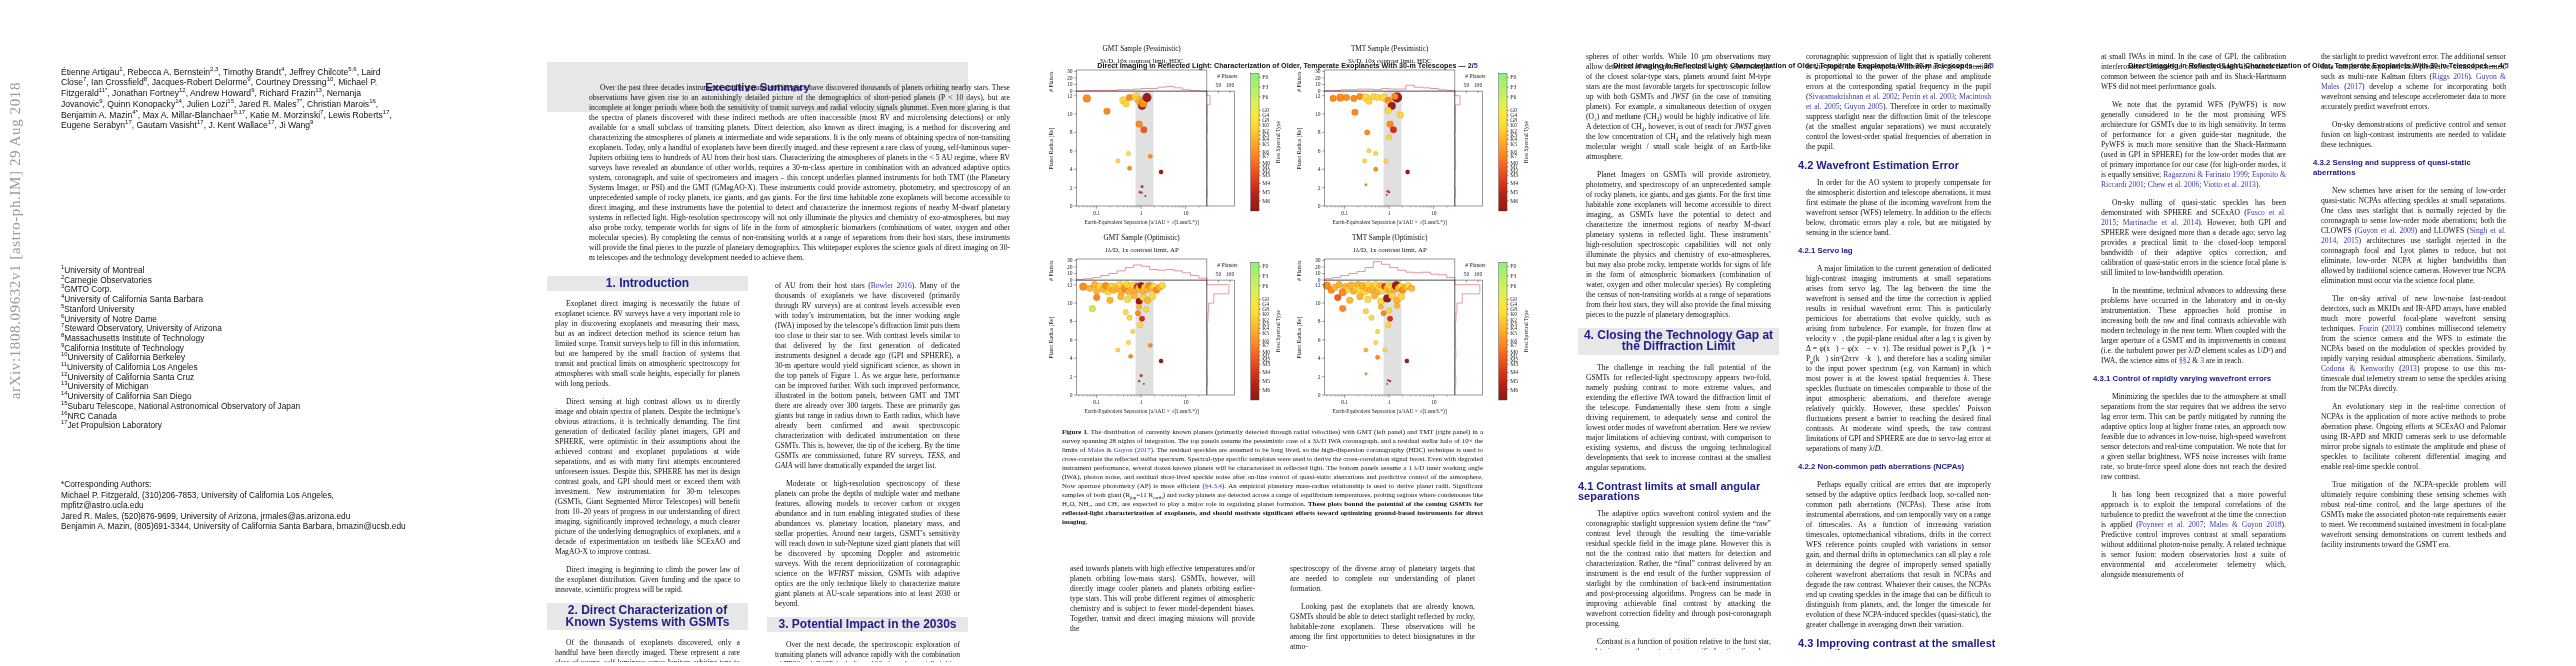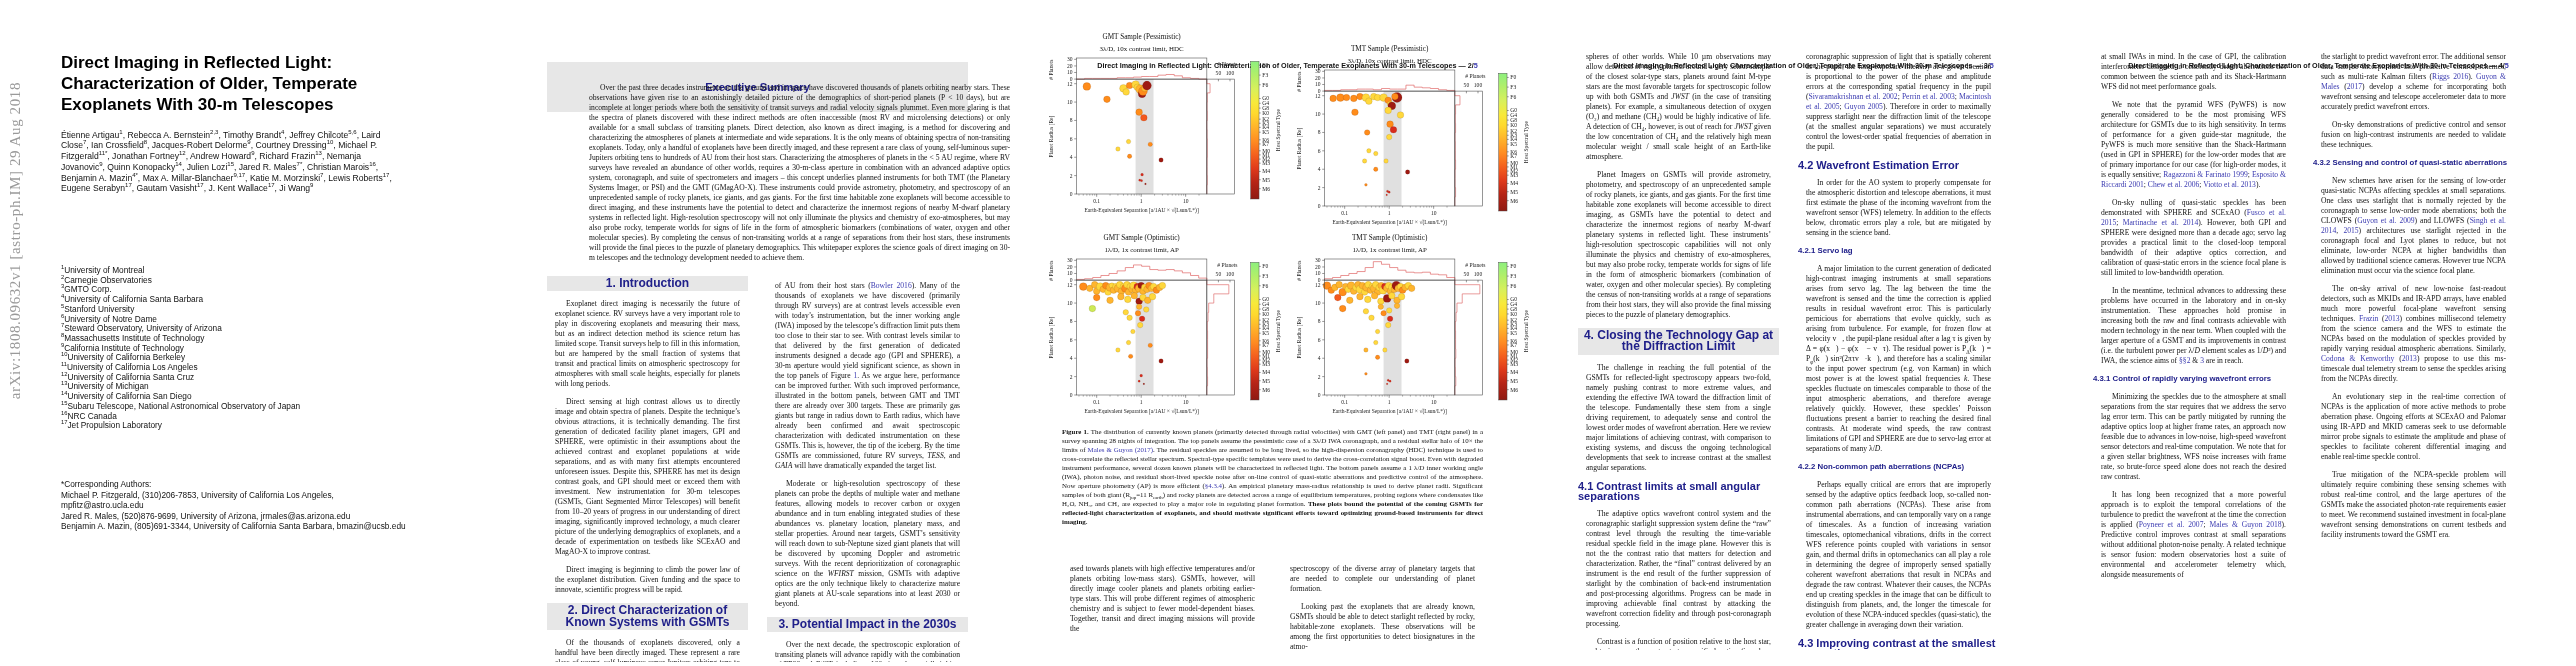--- a/index.html
+++ b/index.html
@@ -47,25 +47,20 @@
   .ttl2{font-family:"Liberation Serif","DejaVu Serif",serif;font-size:12.5px;fill:#111;}
 </style>
 </head>
 <body>
 
 <div id="canvas">
 
   <div class="page" style="left:0">
     <div class="stamp"><span>arXiv:1808.09632v1  [astro-ph.IM]  29 Aug 2018</span></div>
     <div class="titleblock">
-      <div class="bigtitle">
-          <div>Direct Imaging in Reflected Light:</div>
-          <div>Characterization of Older, Temperate</div>
-          <div>Exoplanets With 30-m Telescopes</div>
-        </div>
       <div class="subtitle">
           <div></div>
         </div>
       <div class="authors">
           <div>Étienne Artigau<sup>1</sup>, Rebecca A. Bernstein<sup>2,3</sup>, Timothy Brandt<sup>4</sup>, Jeffrey Chilcote<sup>5,6</sup>, Laird</div>
           <div>Close<sup>7</sup>, Ian Crossfield<sup>8</sup>, Jacques-Robert Delorme<sup>9</sup>, Courtney Dressing<sup>10</sup>, Michael P.</div>
           <div>Fitzgerald<sup>11*</sup>, Jonathan Fortney<sup>12</sup>, Andrew Howard<sup>9</sup>, Richard Frazin<sup>13</sup>, Nemanja</div>
           <div>Jovanovic<sup>9</sup>, Quinn Konopacky<sup>14</sup>, Julien Lozi<sup>15</sup>, Jared R. Males<sup>7*</sup>, Christian Marois<sup>16</sup>,</div>
           <div>Benjamin A. Mazin<sup>4*</sup>, Max A. Millar-Blanchaer<sup>9,17</sup>, Katie M. Morzinski<sup>7</sup>, Lewis Roberts<sup>17</sup>,</div>
           <div>Eugene Serabyn<sup>17</sup>, Gautam Vasisht<sup>17</sup>, J. Kent Wallace<sup>17</sup>, Ji Wang<sup>9</sup></div>
@@ -115,21 +110,21 @@
         <p class="nc">of AU from their host stars (<span class="cite">Bowler 2016</span>). Many of the thousands of exoplanets we have discovered (primarily through RV surveys) are at contrast levels accessible even with today’s instrumentation, but the inner working angle (IWA) imposed by the telescope’s diffraction limit puts them too close to their star to see. With contrast levels similar to that delivered by the first generation of dedicated instruments designed a decade ago (GPI and SPHERE), a 30-m aperture would yield significant science, as shown in the top panels of Figure <span class="cite">1</span>. As we argue here, performance can be improved further. With such improved performance, illustrated in the bottom panels, between GMT and TMT there are already over 300 targets. These are primarily gas giants but range in radius down to Earth radius, which have already been confirmed and await spectroscopic characterization with dedicated instrumentation on these GSMTs. This is, however, the tip of the iceberg. By the time GSMTs are commissioned, future RV surveys, <i>TESS</i>, and <i>GAIA</i> will have dramatically expanded the target list.</p>
         <p>Moderate or high-resolution spectroscopy of these planets can probe the depths of multiple water and methane features, allowing models to recover carbon or oxygen abundance and in turn enabling integrated studies of these abundances vs. planetary location, planetary mass, and stellar properties. Around near targets, GSMT’s sensitivity will reach down to sub-Neptune sized giant planets that will be discovered by upcoming Doppler and astrometric surveys. With the recent deprioritization of coronagraphic science on the <i>WFIRST</i> mission, GSMTs with adaptive optics are the only technique likely to characterize mature giant planets at AU-scale separations into at least 2030 or beyond.</p>
         <div class="h1bar">3. Potential Impact in the 2030s</div>
         <p>Over the next decade, the spectroscopic exploration of transiting planets will advance rapidly with the combination of <i>TESS</i> and <i>JWST</i>, including &gt;100 giant planets (albeit bi-</p>
       </div>
   </div>
 
   <div class="page" style="left:1030px">
     <div class="runhead"><span>Direct Imaging in Reflected Light: Characterization of Older, Temperate Exoplanets With 30-m Telescopes</span><span> — </span><span>2</span><span>/</span><span class="blue">5</span></div>
     <div class="figgrid">
-      <div class="panel" style="left:12.2px;top:30px"><svg width="247" height="187" viewBox="0 0 445 336" xmlns="http://www.w3.org/2000/svg">
+      <div class="panel" style="left:12.2px;top:42px"><svg width="247" height="187" viewBox="0 0 445 336" xmlns="http://www.w3.org/2000/svg">
             <defs>
               <linearGradient id="cb0" x1="0" y1="0" x2="0" y2="1">
                 <stop offset="0%" stop-color="#8df07e"></stop>
                 <stop offset="10%" stop-color="#b2ef69"></stop>
                 <stop offset="20%" stop-color="#d8f05b"></stop>
                 <stop offset="30%" stop-color="#f8e93a"></stop>
                 <stop offset="38%" stop-color="#ffd92e"></stop>
                 <stop offset="48%" stop-color="#ffb32a"></stop>
                 <stop offset="57.99999999999999%" stop-color="#ff8c22"></stop>
                 <stop offset="68%" stop-color="#f4601e"></stop>
@@ -850,21 +845,21 @@
         <p>We note that the pyramid WFS (PyWFS) is now generally considered to be the most promising WFS architecture for GSMTs due to its high sensitivity. In terms of performance for a given guide-star magnitude, the PyWFS is much more sensitive than the Shack-Hartmann (used in GPI in SPHERE) for the low-order modes that are of primary importance for our case (for high-order modes, it is equally sensitive; <span class="cite">Ragazzoni &amp; Farinato 1999</span>; <span class="cite">Esposito &amp; Riccardi 2001</span>; <span class="cite">Chew et al. 2006</span>; <span class="cite">Viotto et al. 2013</span>).</p>
         <p>On-sky nulling of quasi-static speckles has been demonstrated with SPHERE and SCExAO (<span class="cite">Fusco et al. 2015</span>; <span class="cite">Martinache et al. 2014</span>). However, both GPI and SPHERE were designed more than a decade ago; servo lag provides a practical limit to the closed-loop temporal bandwidth of their adaptive optics correction, and calibration of quasi-static errors in the science focal plane is still limited to low-bandwidth operation.</p>
         <p>In the meantime, technical advances to addressing these problems have occurred in the laboratory and in on-sky instrumentation. These approaches hold promise in increasing both the raw and final contrasts achievable with modern technology in the near term. When coupled with the larger aperture of a GSMT and its improvements in contrast (i.e. the turbulent power per λ/<i>D</i> element scales as 1/<i>D</i>²) and IWA, the science aims of <span class="cite">§§2</span> &amp; <span class="cite">3</span> are in reach.</p>
         <div class="h3s">4.3.1  Control of rapidly varying wavefront errors</div>
         <p>Minimizing the speckles due to the atmosphere at small separations from the star requires that we address the servo lag error term. This can be partly mitigated by running the adaptive optics loop at higher frame rates, an approach now feasible due to advances in low-noise, high-speed wavefront sensor detectors and real-time computation. We note that for a given stellar brightness, WFS noise increases with frame rate, so brute-force speed alone does not reach the desired raw contrast.</p>
         <p>It has long been recognized that a more powerful approach is to exploit the temporal correlations of the turbulence to predict the wavefront at the time the correction is applied (<span class="cite">Poyneer et al. 2007</span>; <span class="cite">Males &amp; Guyon 2018</span>). Predictive control improves contrast at small separations without additional photon-noise penalty. A related technique is sensor fusion: modern observatories host a suite of environmental and accelerometer telemetry which, alongside measurements of</p>
       </div>
     <div class="col" style="left:252px;top:44px;height:606px">
         <p class="nc">the starlight to predict wavefront error. The additional sensor data can be incorporated into predictive control schemes, such as multi-rate Kalman filters (<span class="cite">Riggs 2016</span>). <span class="cite">Guyon &amp; Males</span> (<span class="cite">2017</span>) develop a scheme for incorporating both wavefront sensing and telescope accelerometer data to more accurately predict wavefront errors.</p>
         <p>On-sky demonstrations of predictive control and sensor fusion on high-contrast instruments are needed to validate these techniques.</p>
-        <div class="h3s">4.3.2  Sensing and control of quasi-static aberrations</div>
+        <div class="h3s">4.3.2  Sensing and suppress of quasi-static aberrations</div>
         <p>New schemes have arisen for the sensing of low-order quasi-static NCPAs affecting speckles at small separations. One class uses starlight that is normally rejected by the coronagraph to sense low-order mode aberrations; both the CLOWFS (<span class="cite">Guyon et al. 2009</span>) and LLOWFS (<span class="cite">Singh et al. 2014</span>, <span class="cite">2015</span>) architectures use starlight rejected in the coronagraph focal and Lyot planes to reduce, but not eliminate, low-order NCPA at higher bandwidths than allowed by traditional science cameras. However true NCPA elimination must occur via the science focal plane.</p>
         <p>The on-sky arrival of new low-noise fast-readout detectors, such as MKIDs and IR-APD arrays, have enabled much more powerful focal-plane wavefront sensing techniques. <span class="cite">Frazin</span> (<span class="cite">2013</span>) combines millisecond telemetry from the science camera and the WFS to estimate the NCPAs based on the modulation of speckles provided by rapidly varying residual atmospheric aberrations. Similarly, <span class="cite">Codona &amp; Kenworthy</span> (<span class="cite">2013</span>) propose to use this ms-timescale dual telemetry stream to sense the speckles arising from the NCPAs directly.</p>
         <p>An evolutionary step in the real-time correction of NCPAs is the application of more active methods to probe aberration phase. Ongoing efforts at SCExAO and Palomar using IR-APD and MKID cameras seek to use deformable mirror probe signals to estimate the amplitude and phase of speckles to facilitate coherent differential imaging and enable real-time speckle control.</p>
         <p>True mitigation of the NCPA-speckle problem will ultimately require combining these sensing schemes with robust real-time control, and the large apertures of the GSMTs make the associated photon-rate requirements easier to meet. We recommend sustained investment in focal-plane wavefront sensing demonstrations on current testbeds and facility instruments toward the GSMT era.</p>
       </div>
   </div>
 
 </div>
 
 

